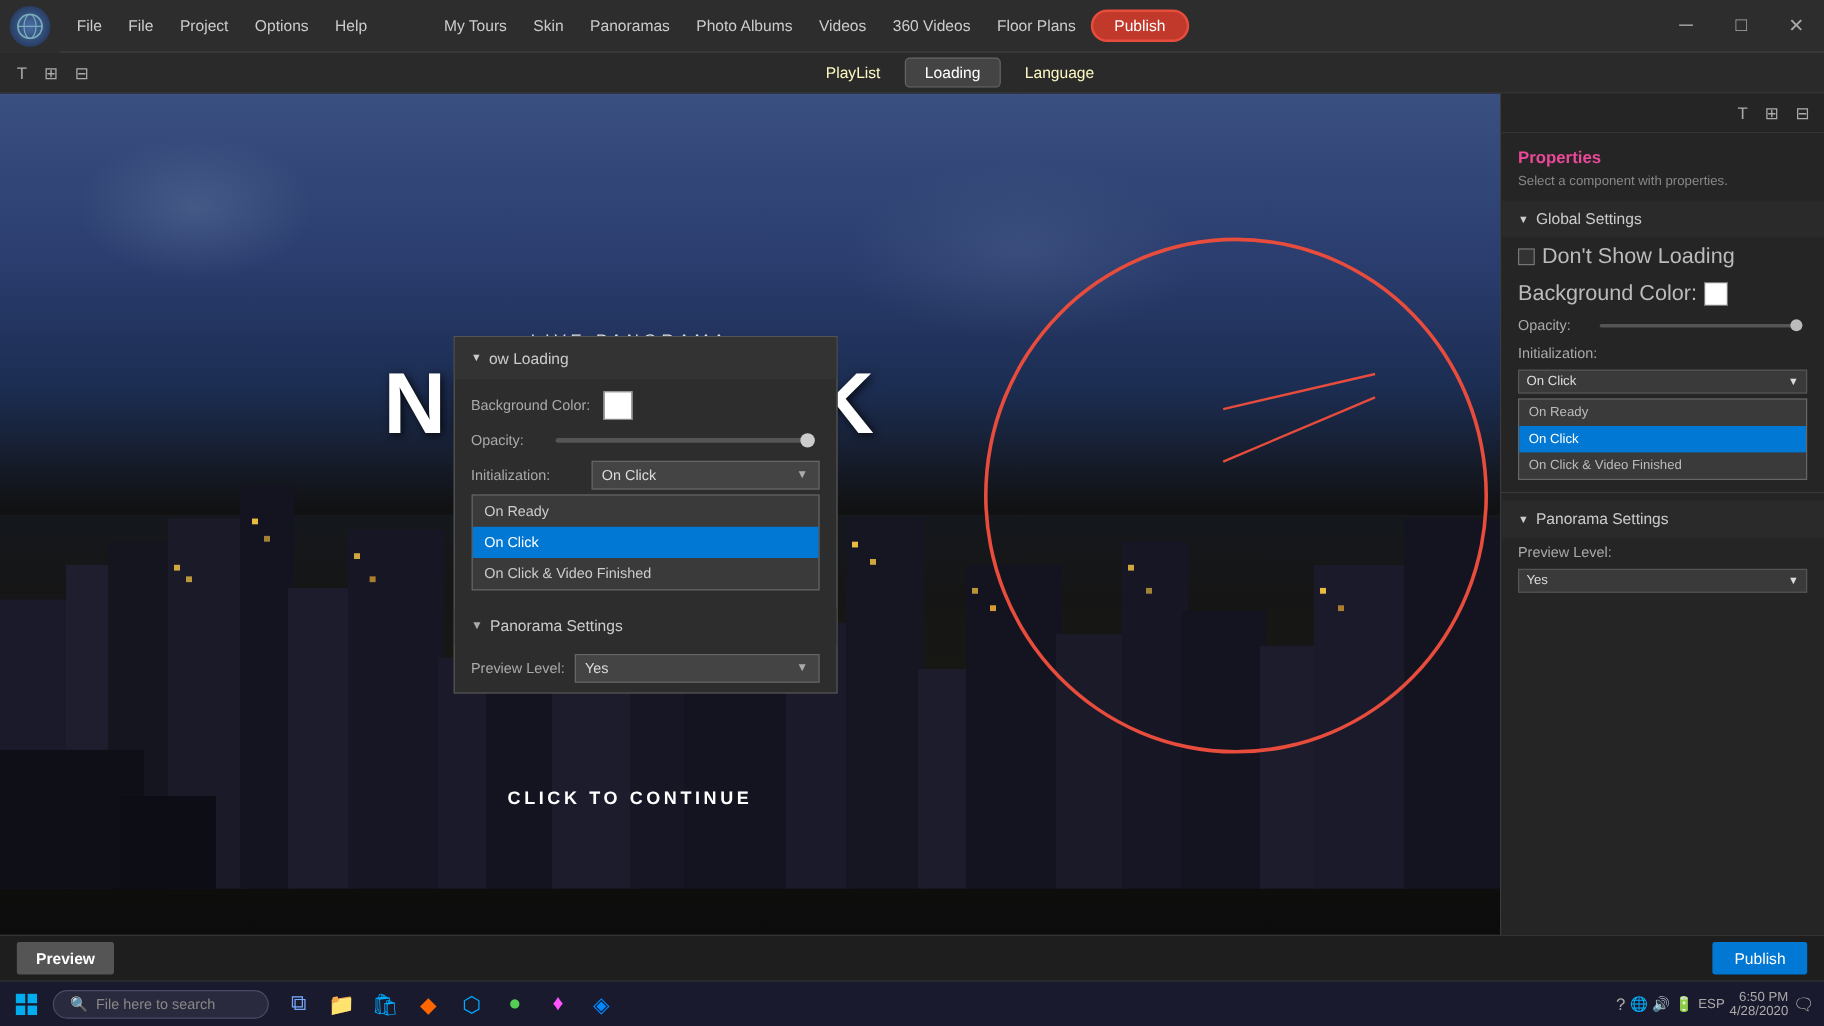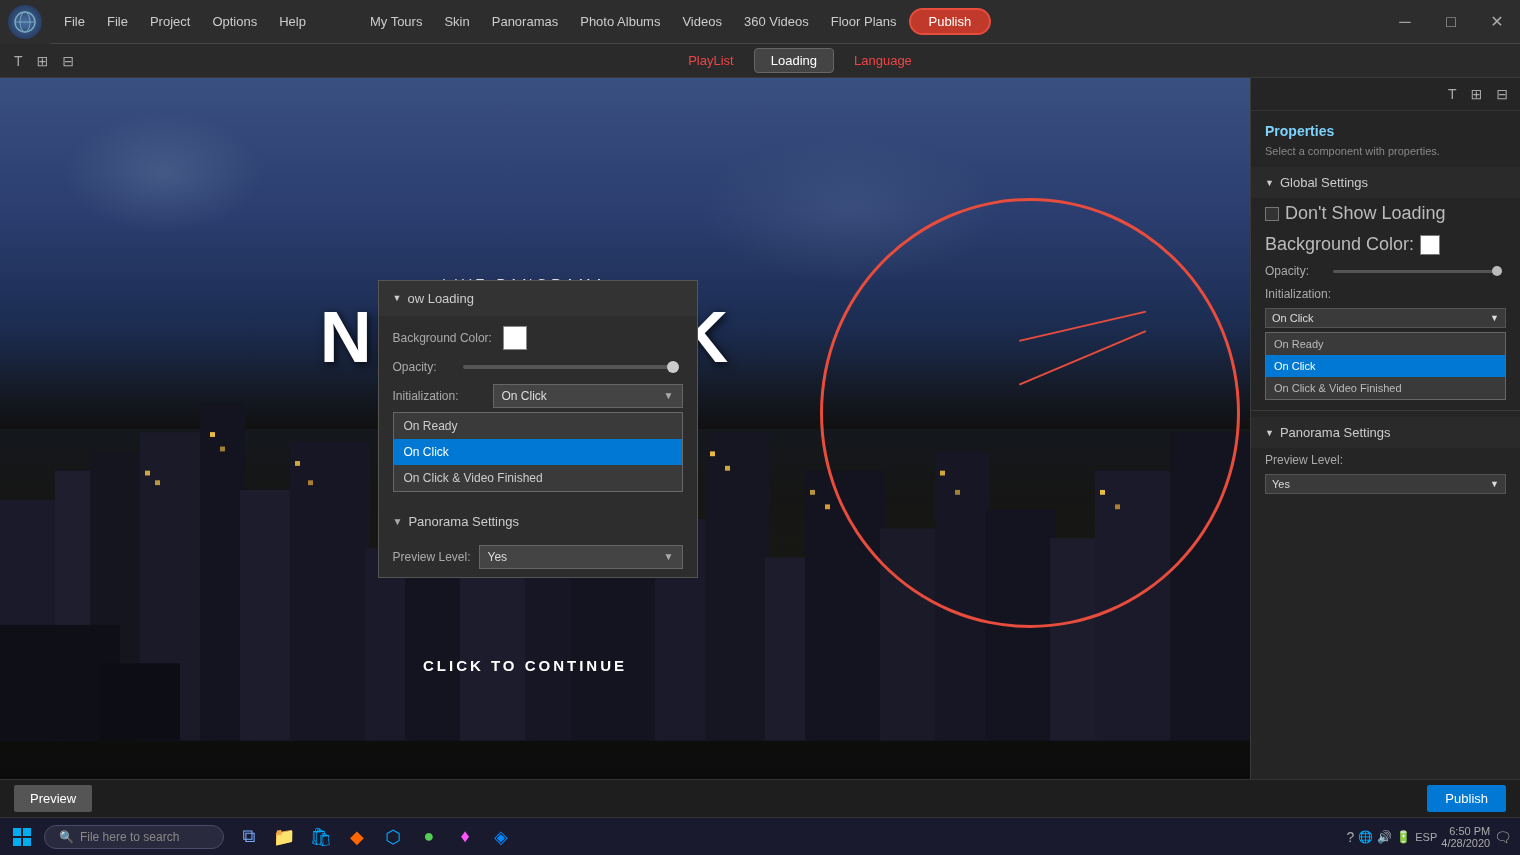--- a/index.html
+++ b/index.html
@@ -35,21 +35,21 @@
       border: 2px solid #e74c3c;
     }
     .window-controls {
       display: flex; align-items: center; gap: 0;
     }
     .win-btn {
       width: 46px; height: 44px; display: flex; align-items: center; justify-content: center;
       color: #aaa; font-size: 16px; cursor: pointer;
     }
     .toolbar2-item {
-      color: #ef4444; font-size: 13px; padding: 4px 16px; cursor: pointer;
+      color: #fef9c3; font-size: 13px; padding: 4px 16px; cursor: pointer;
       border-radius: 3px;
     }
     .toolbar2-item.active {
       background: #444; color: white;
       border: 1px solid #666; border-radius: 4px;
     }
 
     
     .pano-canvas {
       flex: 1; position: relative; overflow: hidden;
@@ -138,21 +138,21 @@
     .preview-row {
       display: flex; align-items: center; padding: 8px 14px;
     }
 
     
     .right-panel {
       width: 270px; background: #252525; border-left: 1px solid #3a3a3a;
       display: flex; flex-direction: column; overflow-y: auto;
     }
     .rp-title {
-      color: #7dd3fc; font-size: 14px; font-weight: 600;
+      color: #ec4899; font-size: 14px; font-weight: 600;
       padding: 12px 8px 4px 14px;
     }
     .rp-subtitle {
       color: #888; font-size: 11px; padding: 2px 14px 10px 14px;
     }
     .rp-section-header {
       display: flex; align-items: center; padding: 8px 14px;
       color: #ccc; font-size: 13px; font-weight: 500; gap: 6px;
       cursor: pointer; background: #2a2a2a;
     }
@@ -206,21 +206,21 @@
       position: absolute; bottom: 38px; left: 0; right: 0;
     }
     .status-publish-btn {
       margin-left: auto; background: #0078d4; color: white;
       border: none; padding: 6px 18px; font-size: 13px; cursor: pointer;
       border-radius: 2px;
     }
     .status-preview-btn {
       background: #555; color: white;
       border: none; padding: 6px 16px; font-size: 13px; cursor: pointer;
-      border-radius: 2px; margin-right: 8px;
+      border-radius: 2px; margin-right: 8px; font-weight: bold;
     }
 
     
     .taskbar {
       position: absolute; bottom: 0; left: 0; right: 0; height: 38px;
       background: #1a1a2e; display: flex; align-items: center;
       border-top: 1px solid #333; z-index: 100;
     }
     .taskbar-start {
       width: 44px; height: 38px; display: flex; align-items: center; justify-content: center;

